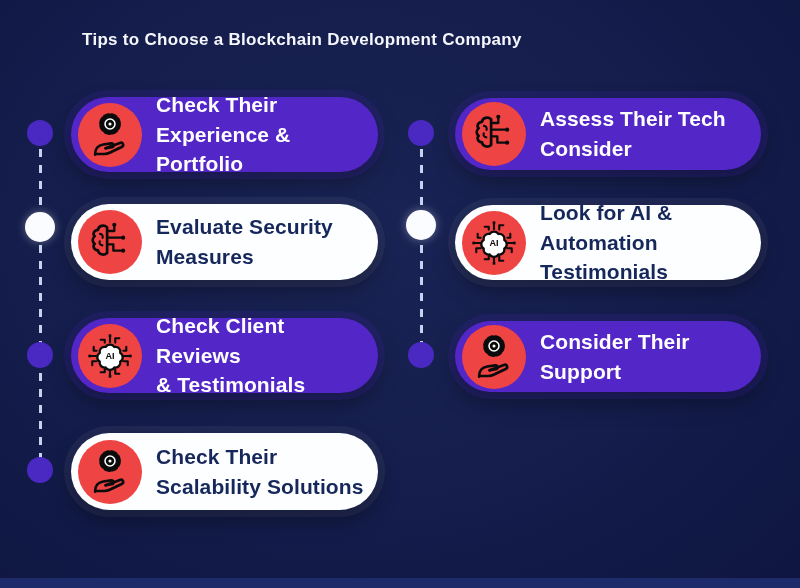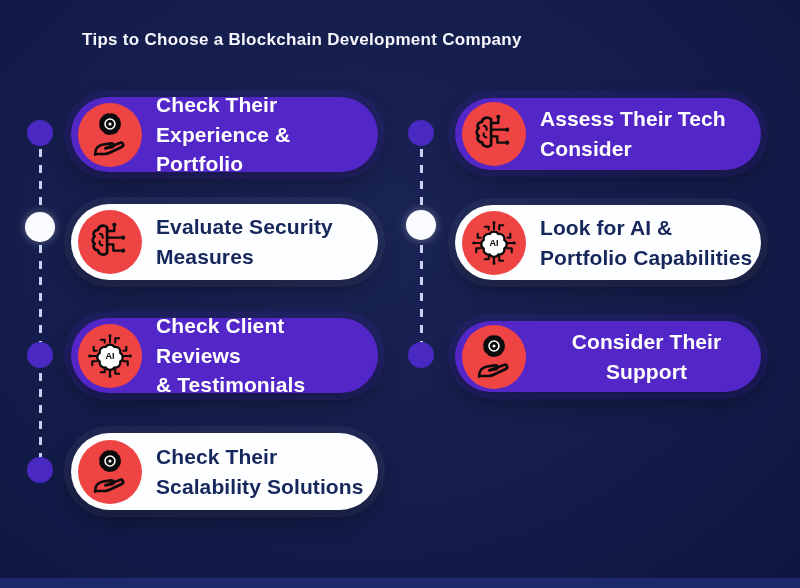--- a/index.html
+++ b/index.html
@@ -34,21 +34,21 @@
     font-size:21px;font-weight:700;line-height:1.42;letter-spacing:.1px;
   }
   
   .pos-l1{left:71px;top:97px;width:307px;height:75px;}
   .pos-l2{left:71px;top:204px;width:307px;height:76px;}
   .pos-l3{left:71px;top:318px;width:307px;height:75px;}
   .pos-l4{left:71px;top:433px;width:307px;height:77px;}
   
   .pos-r1{left:455px;top:98px;width:306px;height:72px;}
   .pos-r2{left:455px;top:205px;width:306px;height:75px;}
-  .pos-r3{left:455px;top:321px;width:306px;height:71px;text-align:center;}
+  .pos-r3{left:455px;top:321px;width:306px;height:71px;}
   
   .dash-line{
     position:absolute;width:3px;
     background:repeating-linear-gradient(to bottom,#c6d2f0 0 8px,transparent 8px 16px);
   }
   .dash-left{left:39px;top:133px;height:337px;}
   .dash-right{left:420px;top:133px;height:222px;}
   .dot{position:absolute;border-radius:50%;}
   .dot.purple{width:26px;height:26px;background:#4a28c2;}
   .dot.white{width:30px;height:30px;background:#fbfcff;box-shadow:0 0 10px rgba(255,255,255,.35);}
@@ -186,21 +186,21 @@
         <rect x="22.6" y="1.4" width="2.8" height="2.8" class="fillb"></rect>
         <rect x="22.6" y="43.8" width="2.8" height="2.8" class="fillb"></rect>
         <rect x="1.4" y="22.6" width="2.8" height="2.8" class="fillb"></rect>
         <rect x="43.8" y="22.6" width="2.8" height="2.8" class="fillb"></rect>
         <path d="M19.5 14.6c1.8-3.4 7.2-3.4 9 0 3.8-.8 7 2.4 6.2 6.2 3.4 1.8 3.4 7.2 0 9 .8 3.8-2.4 7-6.2 6.2-1.8 3.4-7.2 3.4-9 0-3.8.8-7-2.4-6.2-6.2-3.4-1.8-3.4-7.2 0-9-.8-3.8 2.4-7 6.2-6.2z" fill="#ffffff" stroke="#0b0b0b" stroke-width="2.4" stroke-linejoin="round"></path>
         <text x="24" y="27.6" font-size="9.5" text-anchor="middle">AI</text>
       </svg>
     </div>
     <div class="card-label">
       <div>Look for AI &amp;</div>
-      <div>Portfolio Capabilities</div>
+      <div>Automation Testimonials</div>
     </div>
   </div>
 
   <div class="card purple pos-r3">
     <div class="icon-circle">
       <svg class="icon-svg" width="46" height="46" viewBox="0 0 48 48">
         <circle cx="24" cy="12.5" r="8.6" class="stroke" stroke-width="5.6" stroke-dasharray="3.6 3.4"></circle>
         <circle cx="24" cy="12.5" r="7.4" fill="#ffffff" stroke="#0b0b0b" stroke-width="2.8"></circle>
         <circle cx="24" cy="12.5" r="3" class="stroke" stroke-width="2.8"></circle>
         <path class="stroke" stroke-width="2.8" d="M8.5 44.5c-.3-6 3.2-9.8 8.5-10.6l8.3-1.2c2.6-.4 3.2 3.4.6 3.9l-6.6 1.2"></path>

